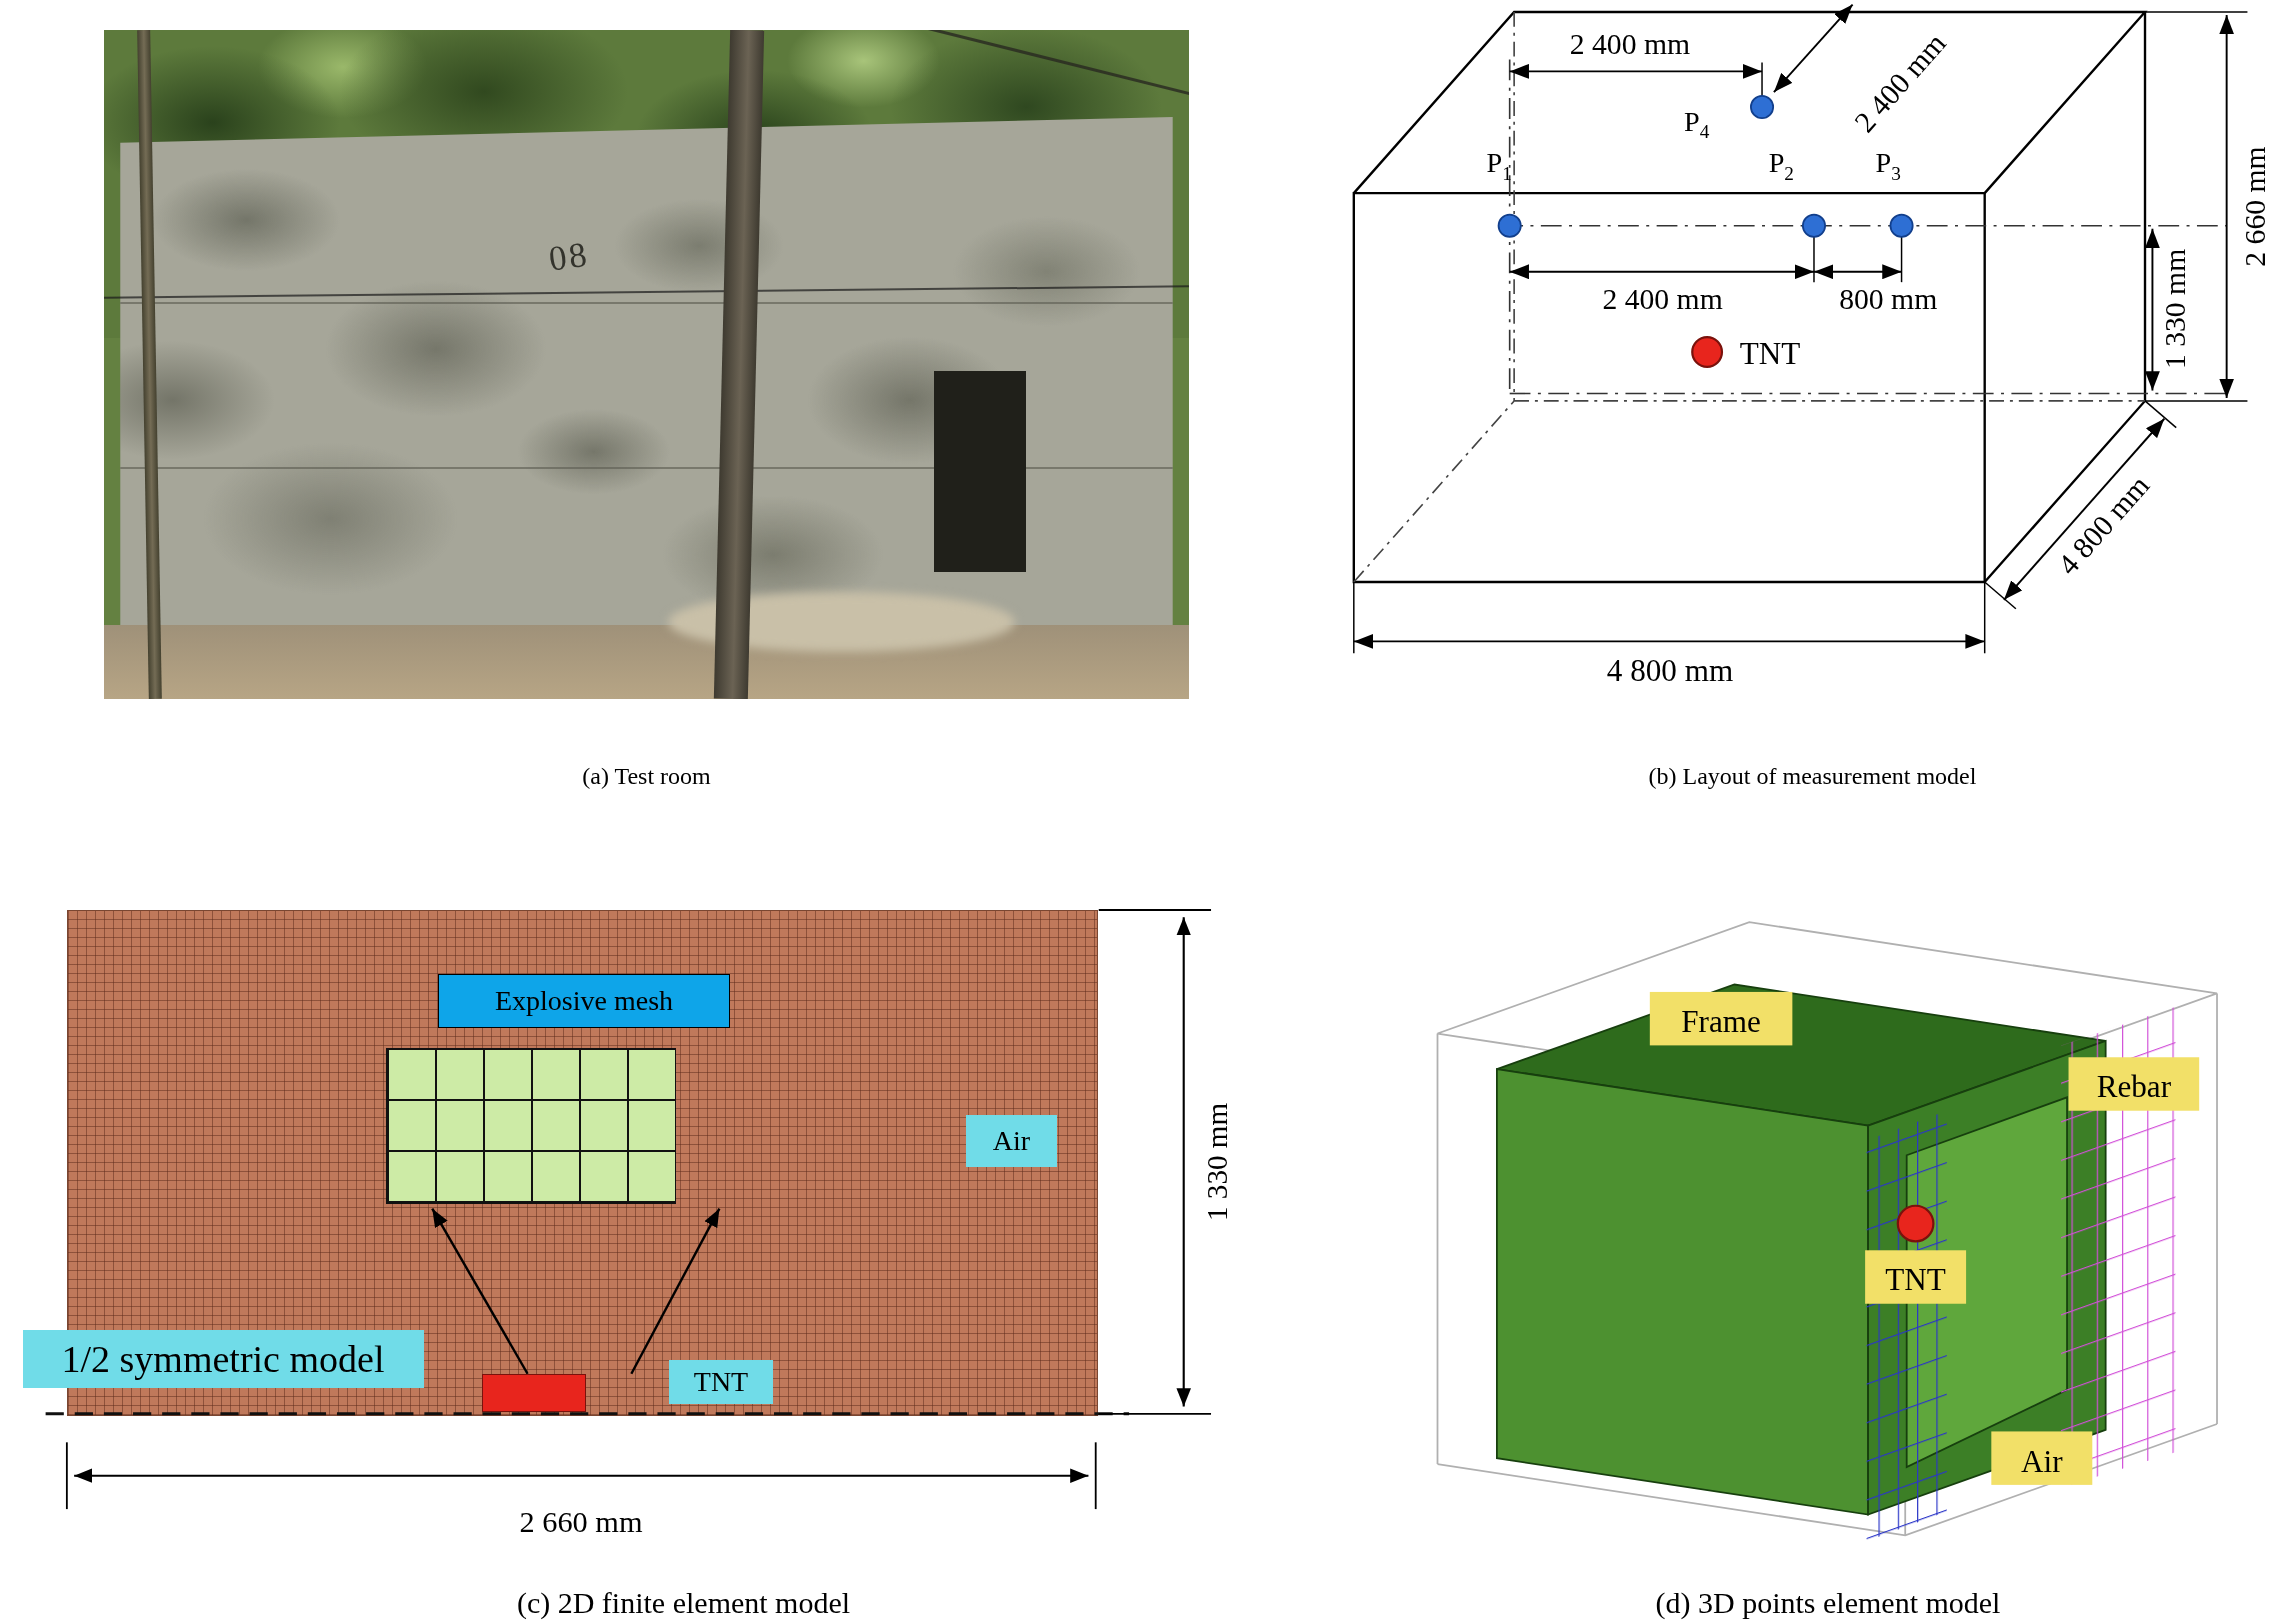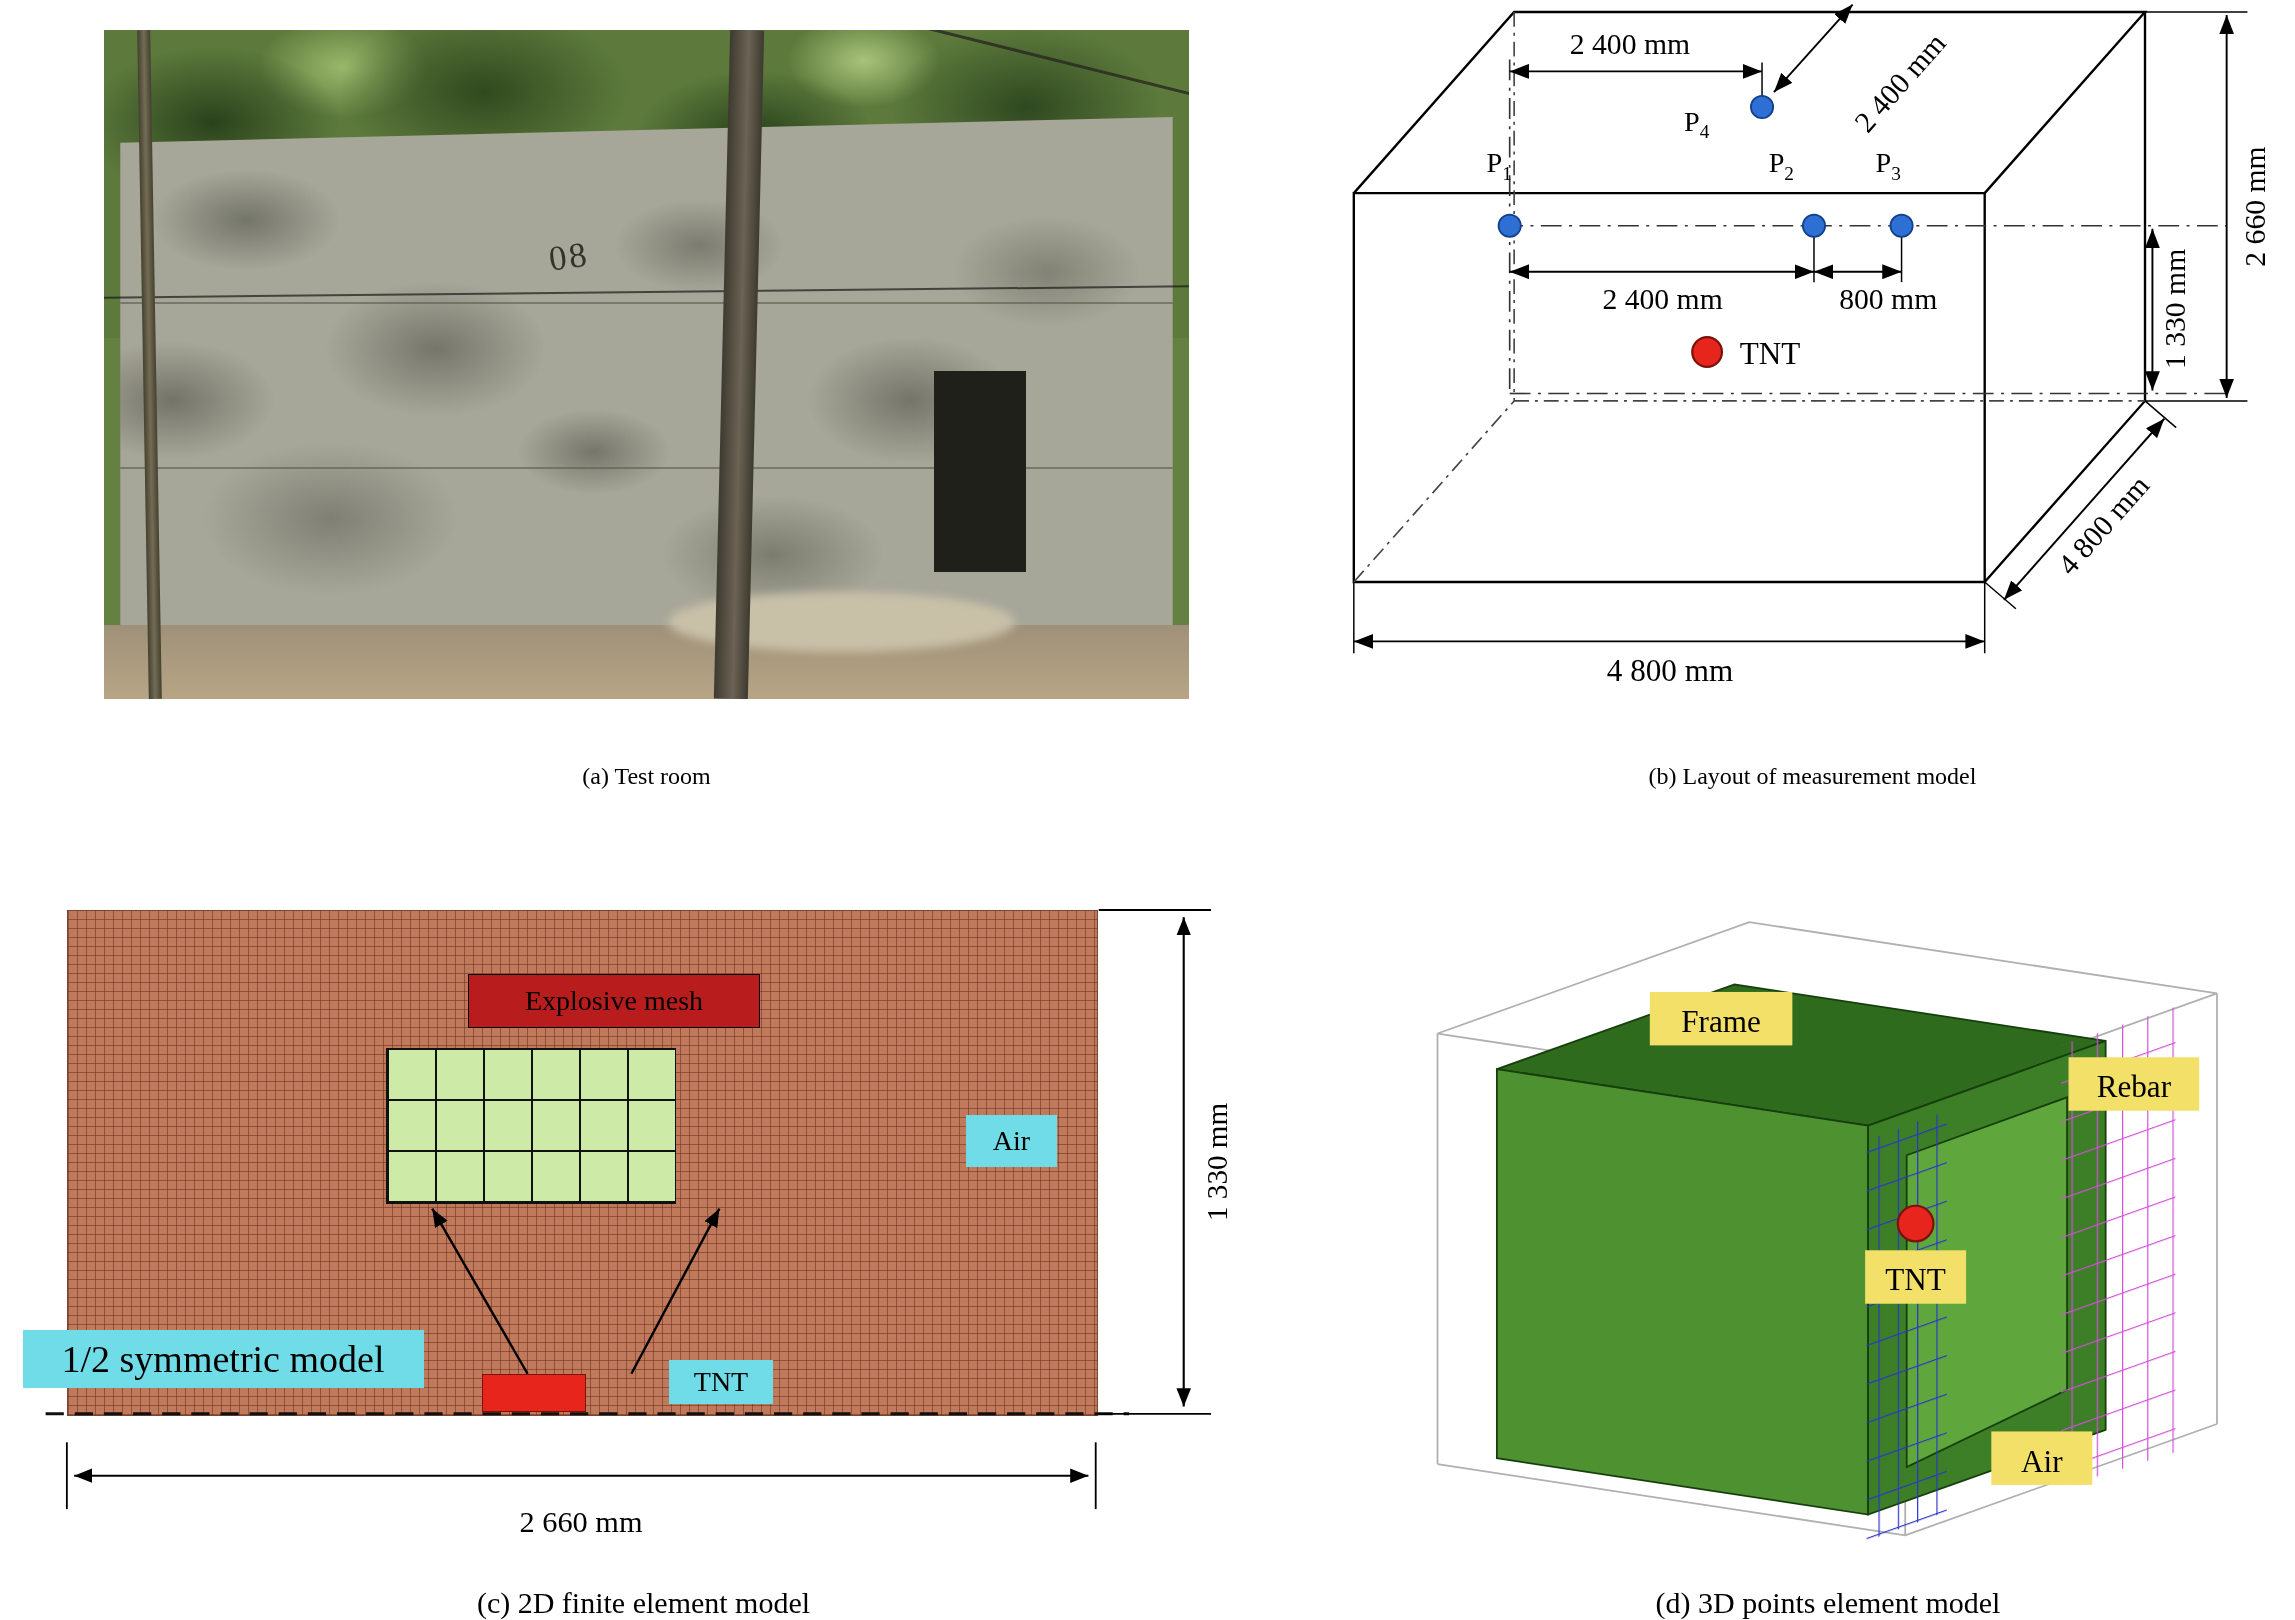--- a/index.html
+++ b/index.html
@@ -49,21 +49,21 @@
   
   .panel-c{position:absolute;left:0;top:893px;width:1287px;height:695px;}
   .air-mesh{position:absolute;left:67px;top:17px;width:1029px;height:504px;
     background-color:#c0795b;border:1.2px solid #7a4631;
     background-image:
       repeating-linear-gradient(90deg, rgba(92,42,26,.5) 0 1.2px, rgba(0,0,0,0) 1.2px 9px),
       repeating-linear-gradient(0deg, rgba(92,42,26,.5) 0 1.2px, rgba(0,0,0,0) 1.2px 9px);}
   .c-overlay{position:absolute;left:0;top:0;width:1287px;height:695px;}
   .label-box{position:absolute;display:flex;align-items:center;justify-content:center;font-size:28px;}
   .cyan{background:#70dce8;color:#000;}
-  .white-box{background:#b91c1c;border:1.8px solid #000;margin-left:30px;}
+  .white-box{background:#0ea5e9;border:1.8px solid #000;}
   .green-mesh{position:absolute;left:386px;top:155px;width:290px;height:156px;
     background-color:#cdeba6;border:1.8px solid #111;box-sizing:border-box;
     background-image:
       repeating-linear-gradient(90deg,#111 0 1.8px, rgba(0,0,0,0) 1.8px 48px),
       repeating-linear-gradient(0deg,#111 0 1.8px, rgba(0,0,0,0) 1.8px 51px);}
   .tnt-box{position:absolute;left:482px;top:481px;width:104px;height:38px;background:#e8251d;border:1.8px solid #7a120c;box-sizing:border-box;}
 
   
   svg text{font-family:"Liberation Serif",serif;fill:#000;}
 </style>
@@ -200,21 +200,21 @@
   <div class="label-box cyan" style="left:966px;top:222px;width:91px;height:52px;">
     <span>Air</span>
   </div>
   <div class="label-box cyan" style="left:22.5px;top:437px;width:401px;height:58px;font-size:38px;">
     <span>1/2 symmetric model</span>
   </div>
   <div class="label-box cyan" style="left:669px;top:467px;width:104px;height:44px;">
     <span>TNT</span>
   </div>
 </div>
-<div class="caption" style="left:0;top:1586px;width:1287px;font-size:30px;">(c) 2D finite element model</div>
+<div class="caption" style="left:0;top:1586px;width:1287px;font-size:30px;padding-left:40px;">(c) 2D finite element model</div>
 
 <svg style="position:absolute;left:1415px;top:888px;" width="826" height="683" viewBox="0 0 556 460">
   <defs>
     <pattern id="gridBlue" patternUnits="userSpaceOnUse" width="13" height="26" patternTransform="skewY(-19.6)">
       <path d="M0,0 H13 M0,0 V26" stroke="#2a35c8" stroke-width="1.6" fill="none"></path>
     </pattern>
     <pattern id="gridPink" patternUnits="userSpaceOnUse" width="17" height="26" patternTransform="skewY(-19.6)">
       <path d="M0,0 H17 M0,0 V26" stroke="#d14fd8" stroke-width="1.6" fill="none"></path>
     </pattern>
   </defs>

